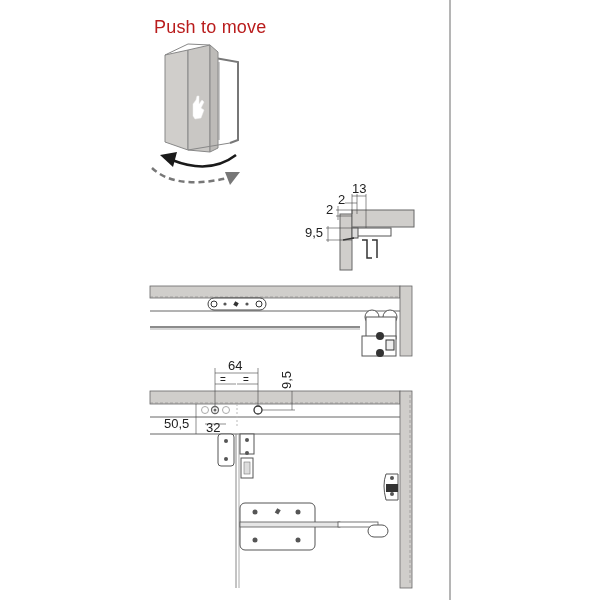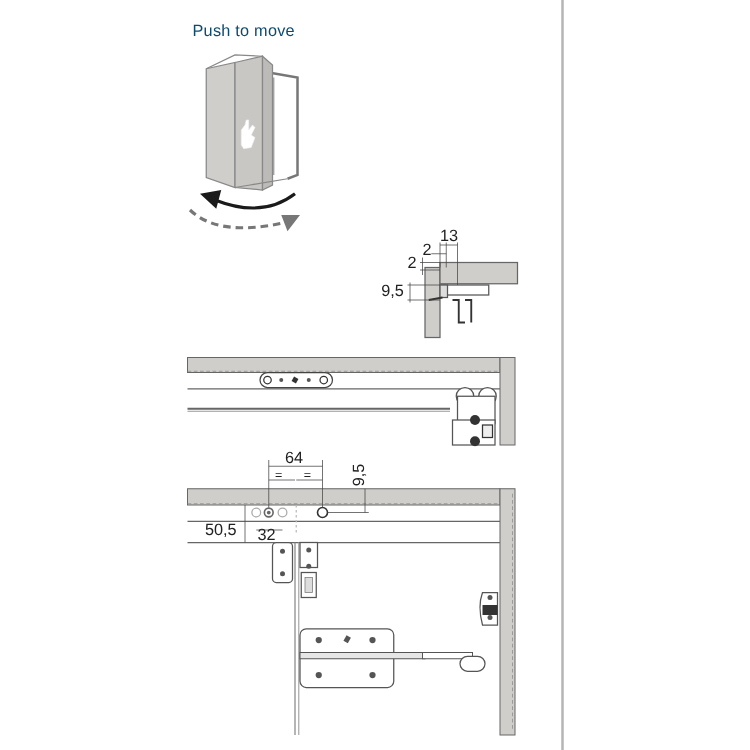--- a/index.html
+++ b/index.html
@@ -1,18 +1,18 @@
 <!DOCTYPE html>
 <html><head>
 <meta charset="utf-8">
 <style>
   html, body { margin:0; padding:0; background:#ffffff; }
   body { width:600px; height:600px; position:relative; overflow:hidden;
          font-family:"Liberation Sans", sans-serif; }
-  .title { position:absolute; left:154px; top:17px; font-size:13px; color:#0c4a6e;
+  .title { position:absolute; left:154px; top:17px; font-size:18px; color:#b91c1c;
            letter-spacing:0.2px; }
   .divider { position:absolute; left:449px; top:0; width:2px; height:600px; background:#b5b5b5; }
   svg { position:absolute; left:0; top:0; }
   .dim { font-family:"Liberation Sans", sans-serif; font-size:13px; fill:#222; }
 </style>
 </head>
 <body>
 
 <div class="title">Push to move</div>
 <div class="divider"></div>

